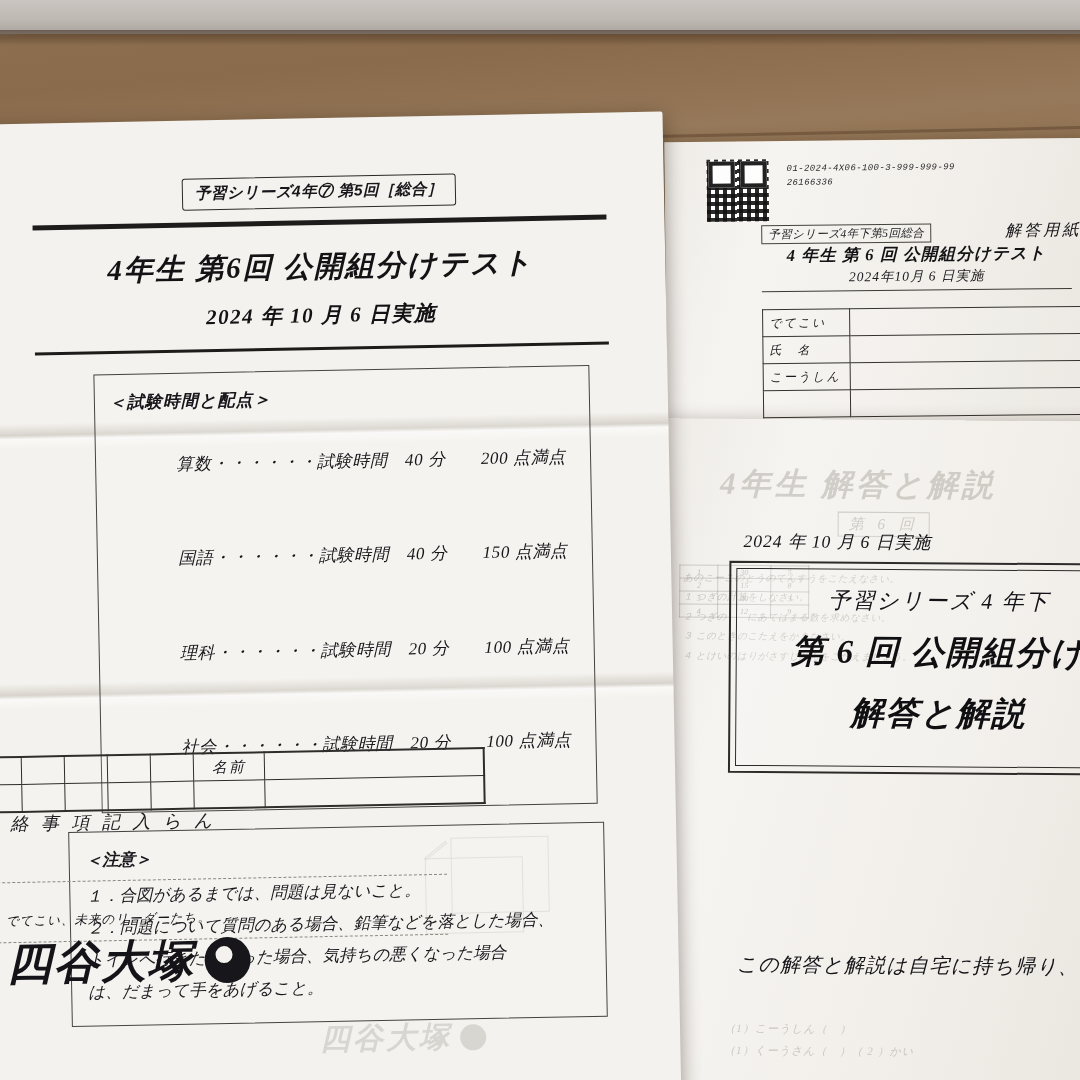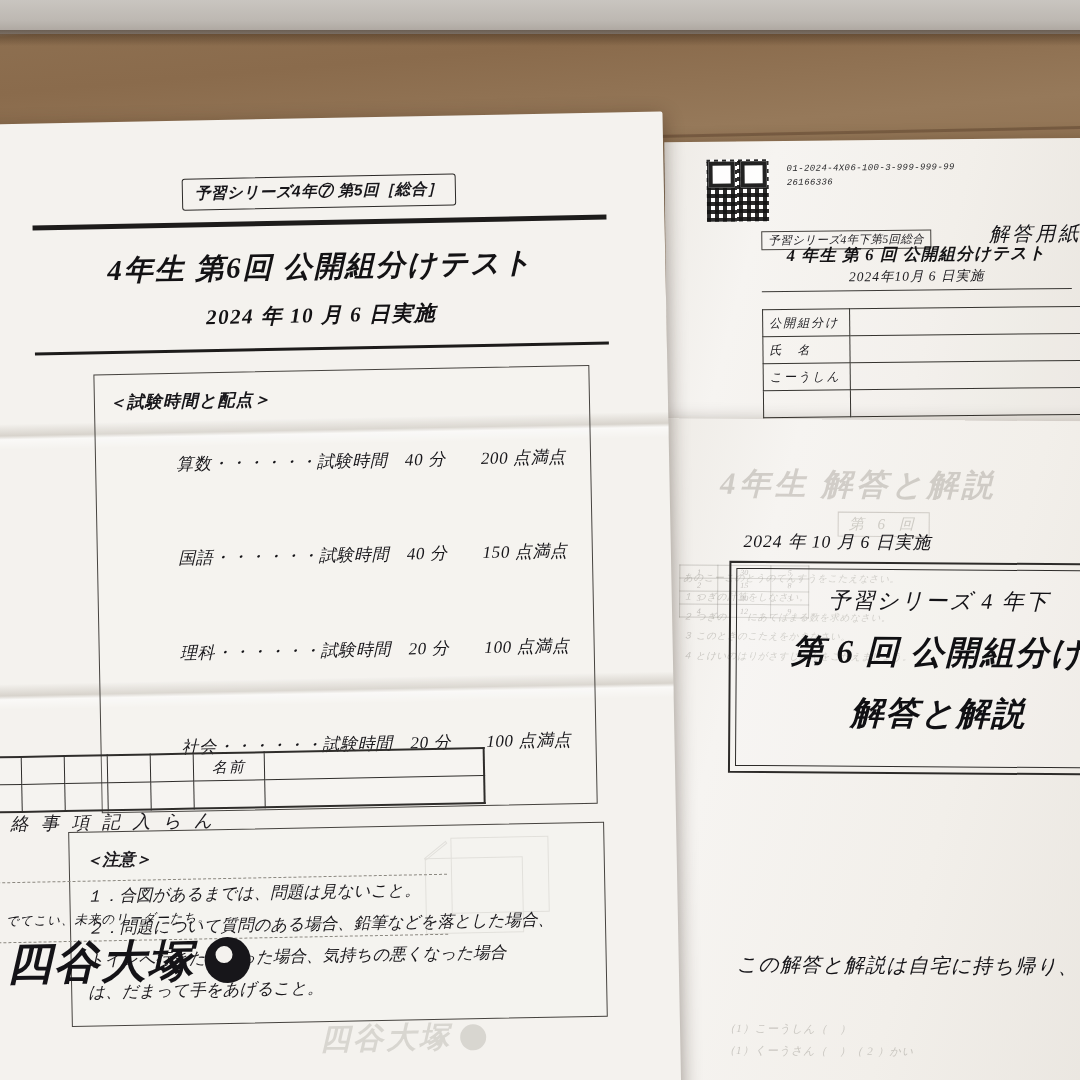--- a/index.html
+++ b/index.html
@@ -293,21 +293,21 @@
     justify-content: space-between;
   }
   .ans-series {
     font-size: 11.5px;
     border: 1px solid #46433f;
     padding: 1px 6px;
     letter-spacing: 0.4px;
     color: #1c1b1f;
   }
   .ans-kind {
-    font-size: 20px;
+    font-size: 16px;
     letter-spacing: 3px;
     color: #141317;
   }
   .ans-title {
     position: absolute;
     left: 96px; top: 104px;
     width: 310px;
     text-align: center;
     font-size: 16.5px;
     font-weight: bold;
@@ -479,21 +479,21 @@
     <div class="ans-head-row">
       <span class="ans-series">予習シリーズ4年下第5回総合</span>
       <span class="ans-kind">解答用紙</span>
     </div>
     <div class="ans-title">4 年生 第 6 回 公開組分けテスト</div>
     <div class="ans-date">2024年10月 6 日実施</div>
 
     <table class="ans-table">
       <tbody>
           <tr>
-        <td class="lab">公開組分け</td>
+        <td class="lab">でてこい</td>
         <td></td>
 
       </tr>
       <tr>
         <td class="lab">氏　名</td>
         <td></td>
 
       </tr>
       <tr>
         <td class="lab">こーうしん</td>

